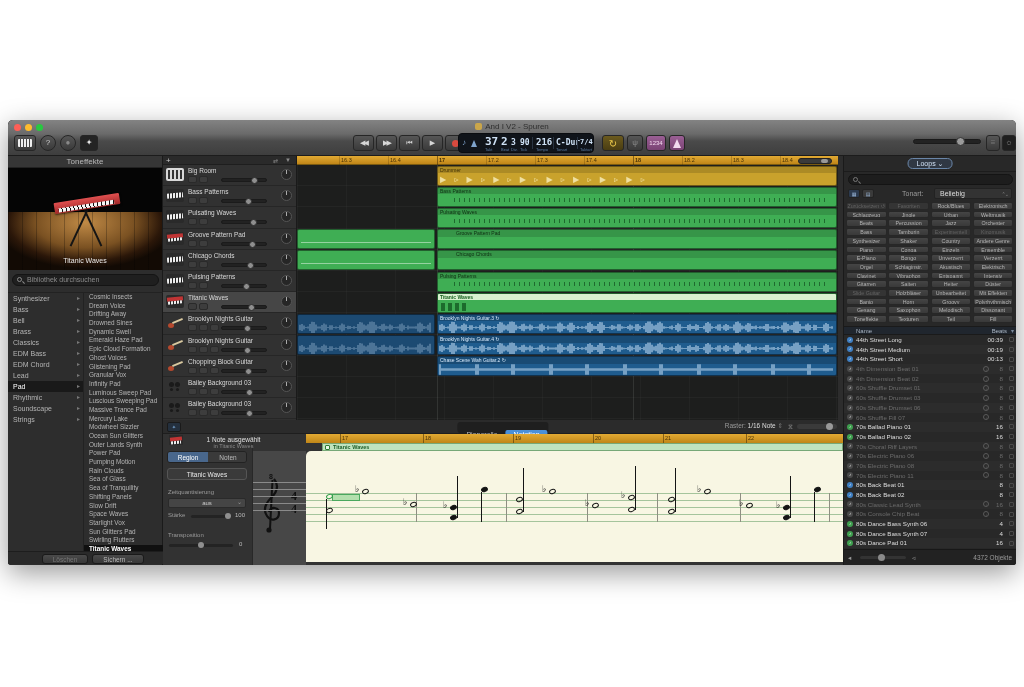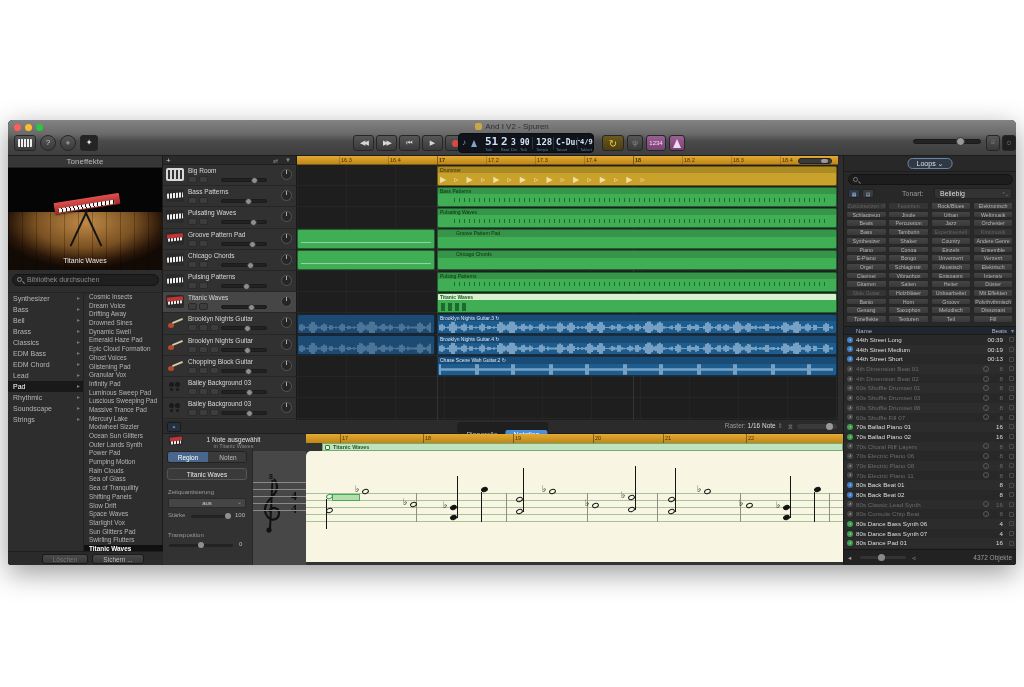--- a/index.html
+++ b/index.html
@@ -240,30 +240,30 @@
 
     <div class="tbtn" style="left:345px;width:21px"><span class="tr-ic">◀◀</span></div>
     <div class="tbtn" style="left:368px;width:21px"><span class="tr-ic">▶▶</span></div>
     <div class="tbtn" style="left:391px;width:21px"><span class="tr-ic" style="letter-spacing:0">⏮</span></div>
     <div class="tbtn" style="left:414px;width:21px"><span class="tr-ic" style="letter-spacing:0">▶</span></div>
     <div class="tbtn" style="left:437px;width:21px"><span class="recdot"></span></div>
 
     <div id="lcd">
       <span style="position:absolute;left:3px;top:4px;font-size:8px;color:#7fa3cc">♪</span>
       <span style="position:absolute;left:12px;top:6px;width:0;height:0;border-left:3px solid transparent;border-right:3px solid transparent;border-bottom:7px solid #7fa3cc"></span>
-      <span class="lcdv" style="left:26px">51</span>
+      <span class="lcdv" style="left:26px">37</span>
       <span class="lcdv" style="left:42px">2</span>
       <span class="lcdv small" style="left:52px">3</span>
       <span class="lcdv small" style="left:61px">90</span>
       <span class="lcddiv" style="left:73px"></span>
-      <span class="lcdv small" style="left:77px;font-size:9px;top:3px">128</span>
+      <span class="lcdv small" style="left:77px;font-size:9px;top:3px">216</span>
       <span class="lcddiv" style="left:94px"></span>
       <span class="lcdv small" style="left:97px;font-size:8px">C-Dur</span>
       <span class="lcddiv" style="left:118px"></span>
-      <span class="lcdv small" style="left:121px;font-size:7px">4/9</span>
+      <span class="lcdv small" style="left:121px;font-size:7px">7/4</span>
       <div id="lcd-labels">
           <div class="lcdl" style="left: 26px;">Takt</div>
           <div class="lcdl" style="left: 42px;">Beat</div>
           <div class="lcdl" style="left: 52px;">Div.</div>
           <div class="lcdl" style="left: 61px;">Tick</div>
           <div class="lcdl" style="left: 77px;">Tempo</div>
           <div class="lcdl" style="left: 97px;">Tonart</div>
           <div class="lcdl" style="left: 121px;">Taktart</div>
         </div>
     </div>

